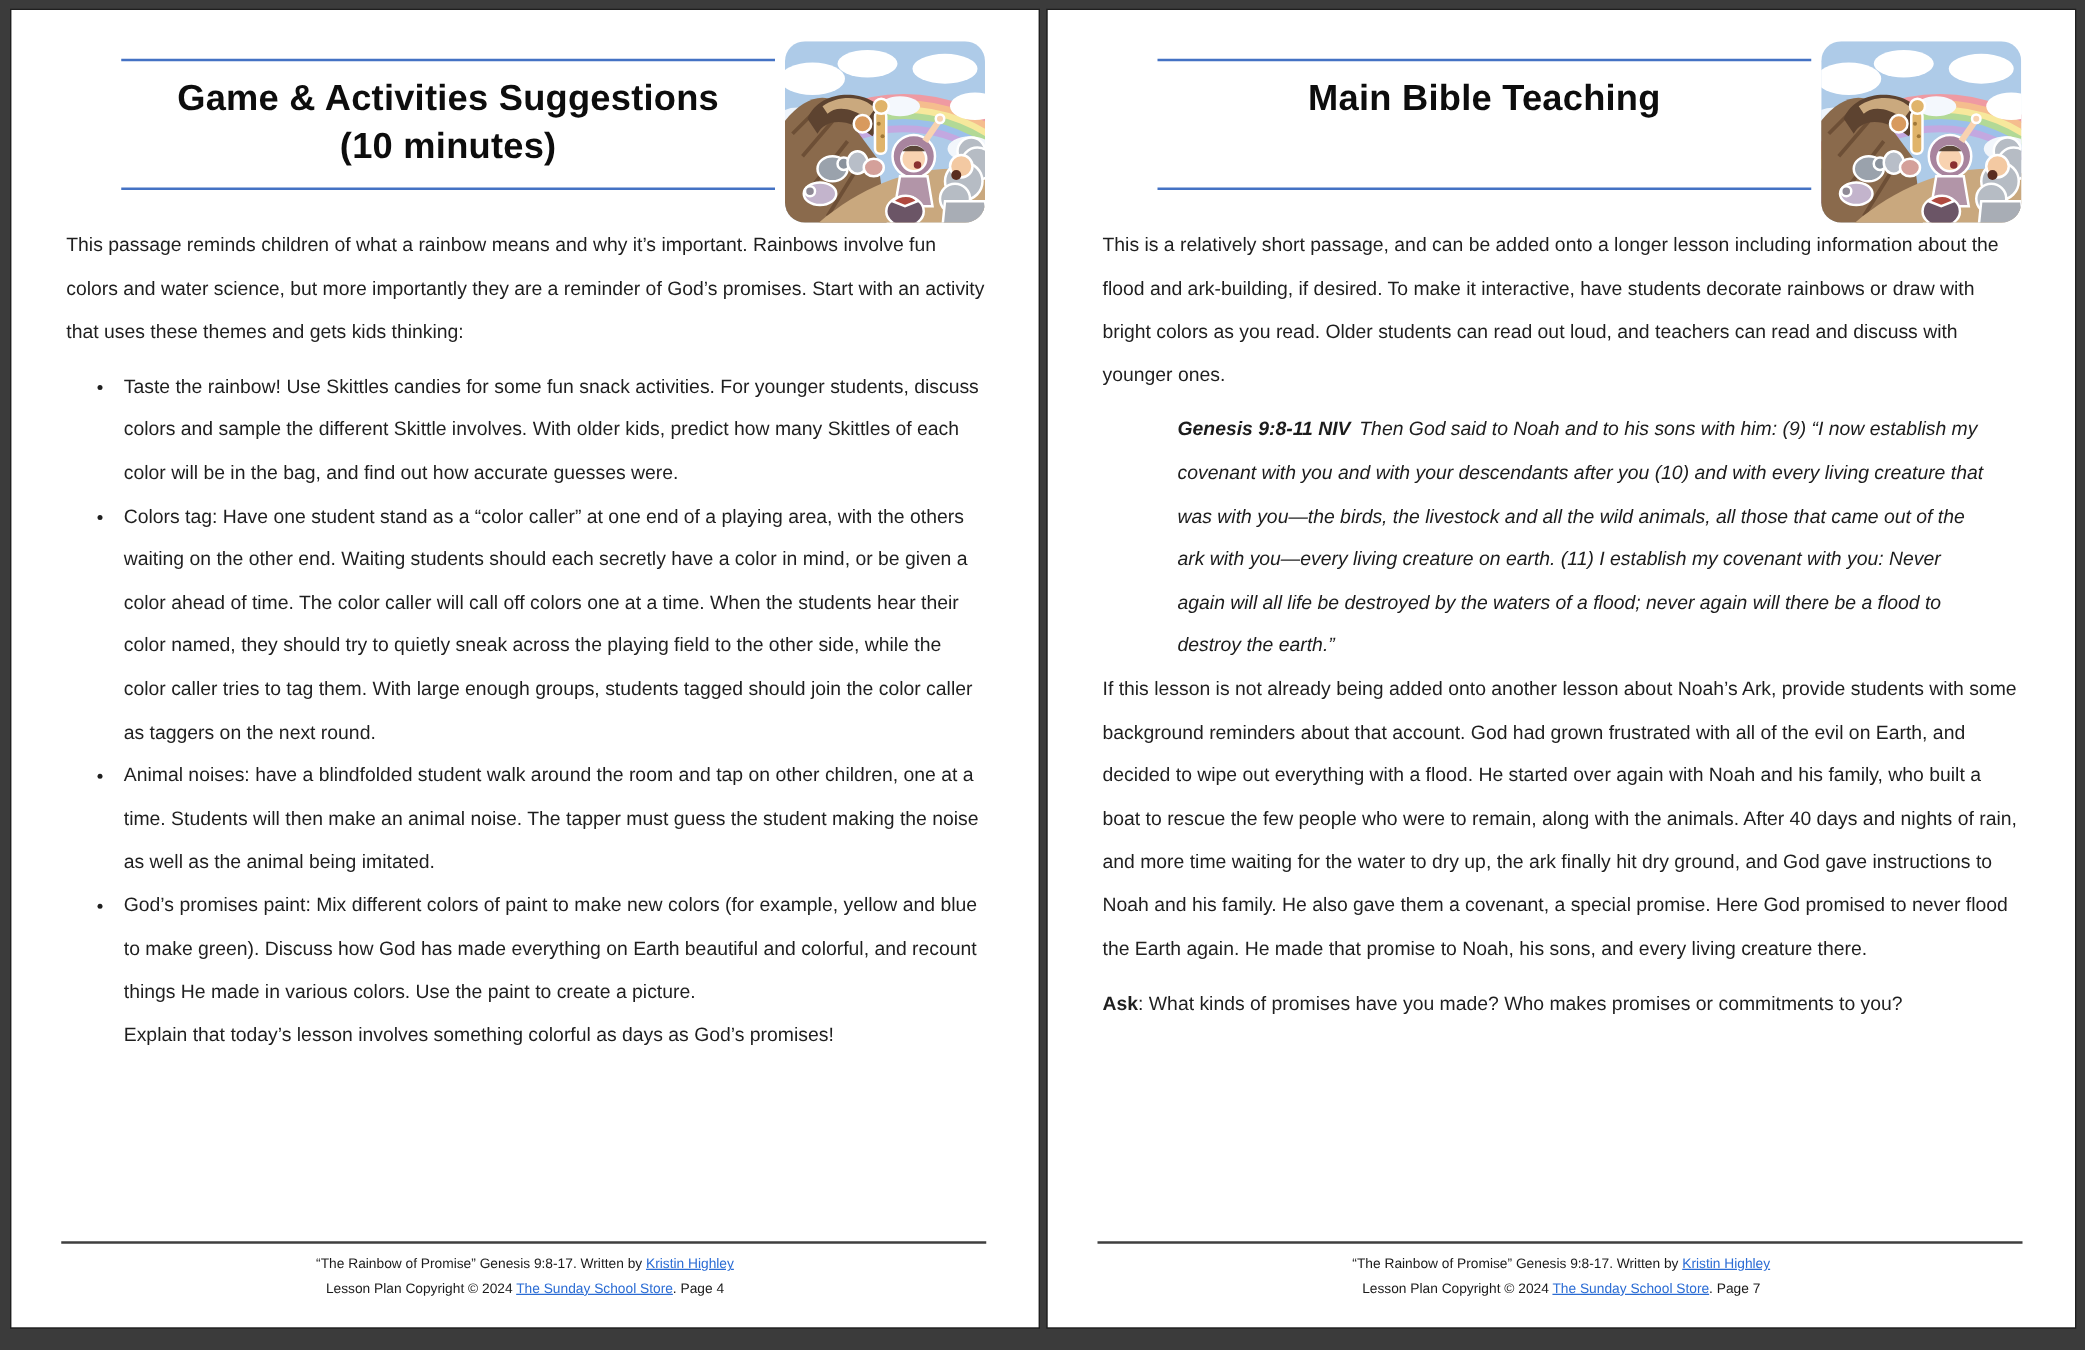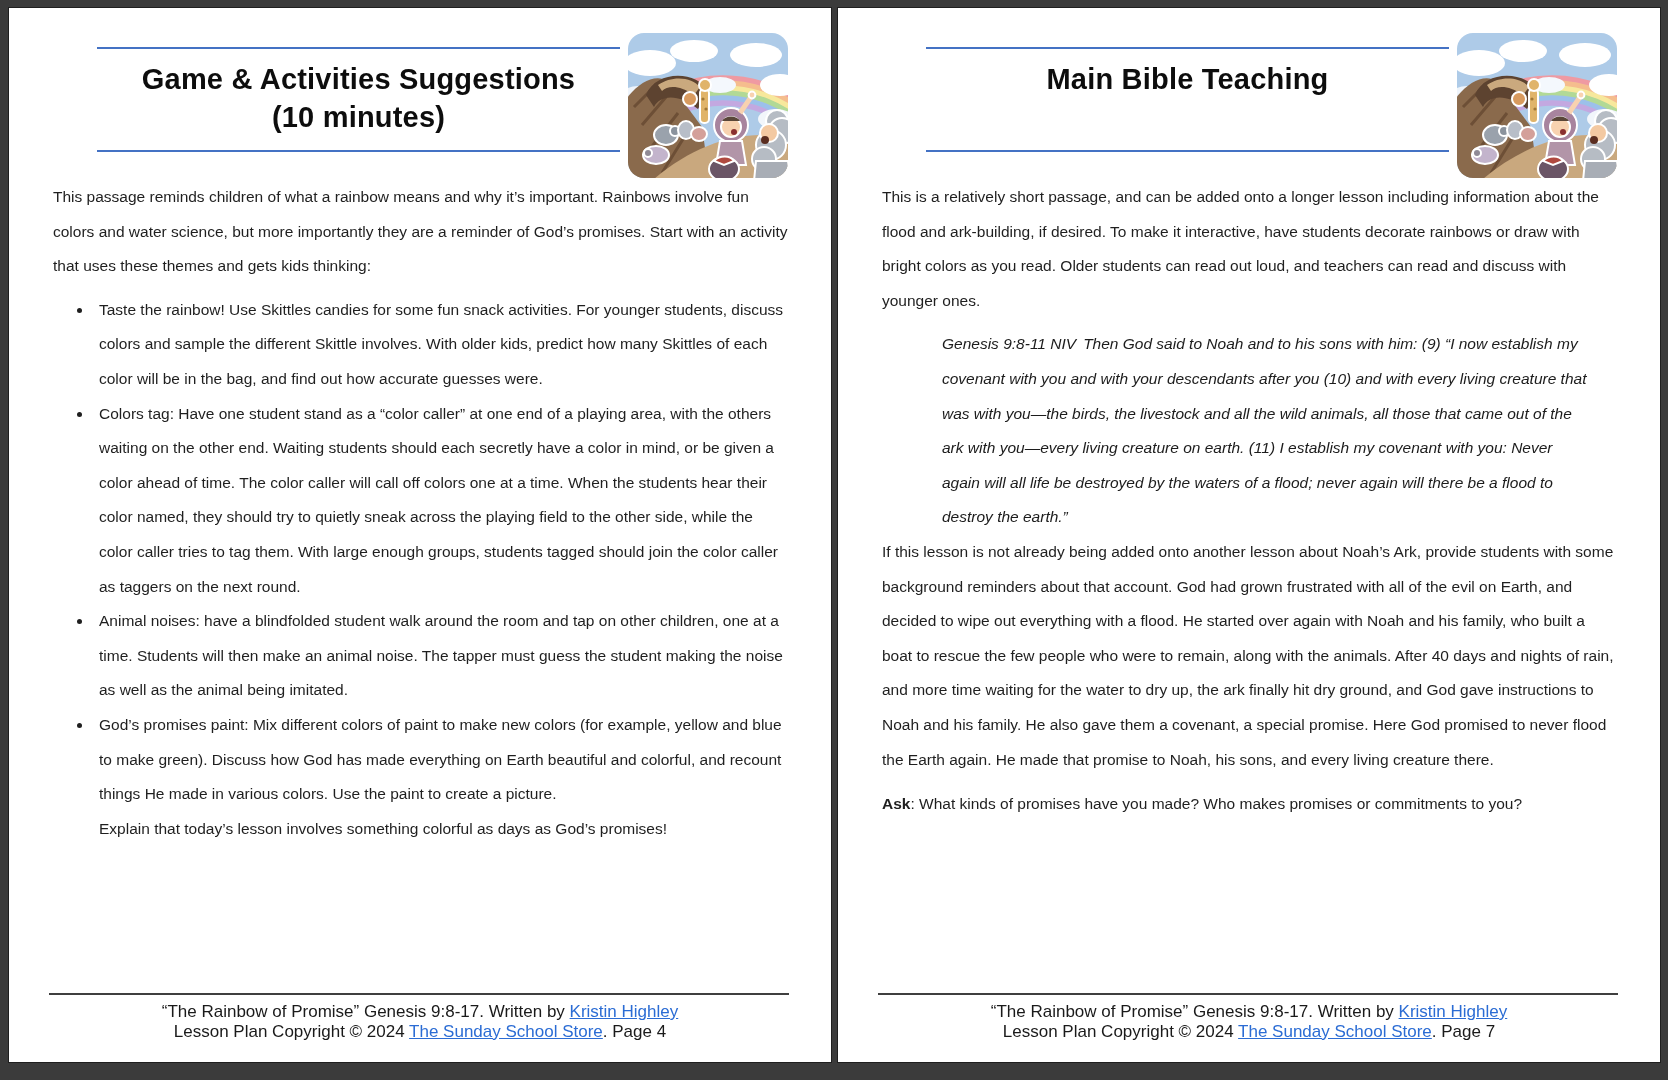--- a/index.html
+++ b/index.html
@@ -13,25 +13,25 @@
   .page-title span{display:block;}
   .illustration{position:absolute;top:25px;left:619px;width:160px;height:145px;}
   .illustration svg{display:block;width:100%;height:100%;}
   .content{position:absolute;top:172px;left:44px;width:736px;font-size:15.5px;line-height:34.6px;color:#1f1f1f;}
   .content p{margin:0;}
   p.intro{margin-bottom:9px;}
   ul.activity-list{margin:0;padding-left:40px;}
   ul.activity-list li{padding-left:6px;}
   p.closing{padding-left:46px;}
   .scripture{margin:11px 0 22px;padding-left:60px;padding-right:24px;font-style:italic;color:#1c1c1c;}
-  .scripture-label{font-weight:400;margin-right:7px;}
+  .scripture-label{font-weight:700;margin-right:7px;}
   p.body-para{margin-bottom:10px;}
   .ask-label{font-weight:700;}
   .footer-rule{position:absolute;left:40px;right:42px;top:985px;height:2px;background:#3f3f3f;}
-  .page-footer{position:absolute;top:994px;left:0;width:100%;text-align:center;font-size:17px;line-height:19.5px;color:#1a1a1a;}
+  .page-footer{position:absolute;top:994px;left:0;width:100%;text-align:center;font-size:11px;line-height:19.5px;color:#1a1a1a;}
   .page-footer p{margin:0;}
   .page-footer a{color:#2b6cd4;text-decoration:underline;cursor:pointer;}
 </style>
 </head>
 <body>
 
 <div class="spread">
 
   <section class="page">
     <div class="hline top"></div>

